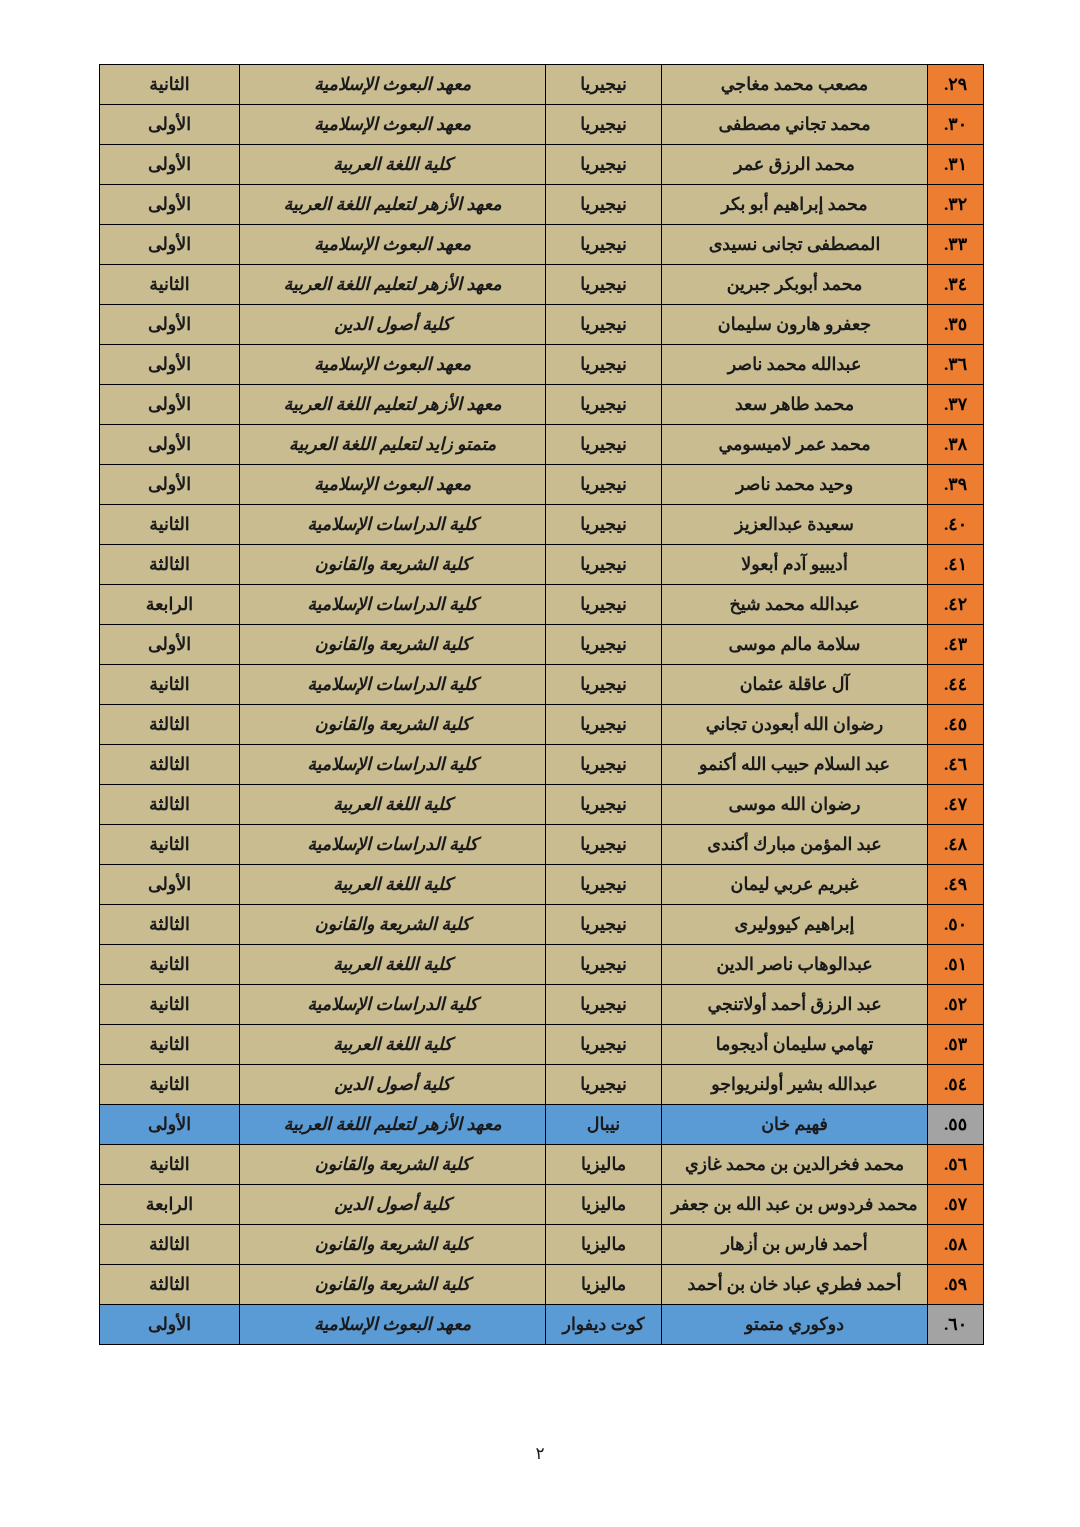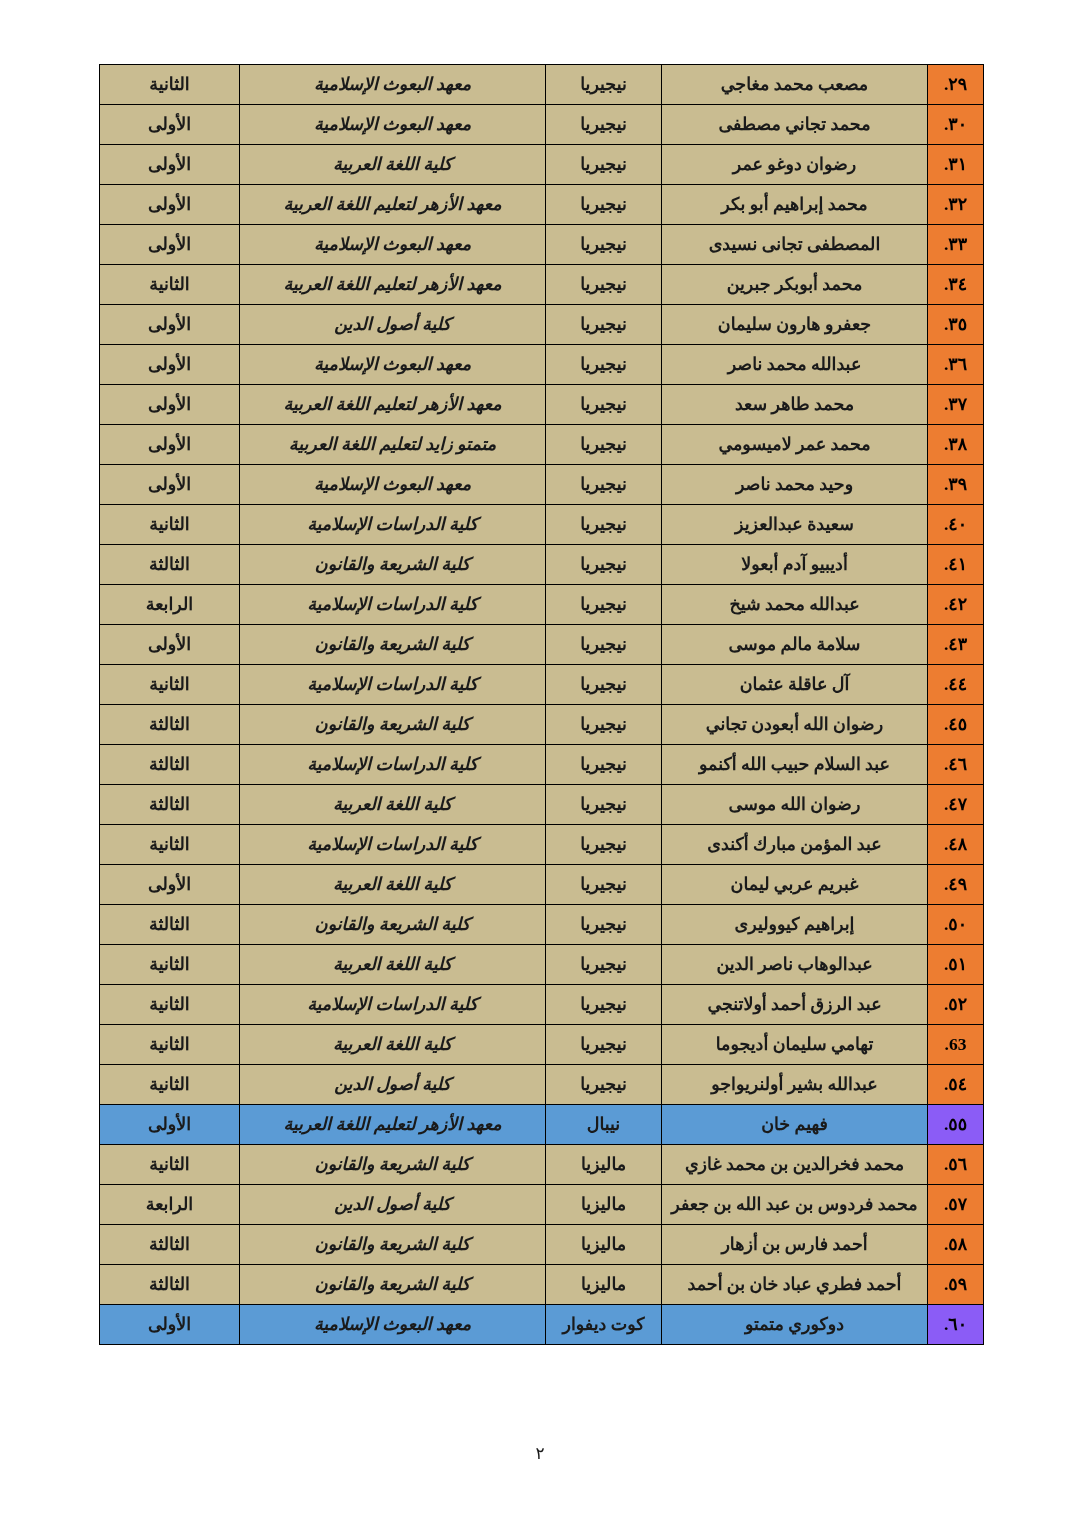--- a/index.html
+++ b/index.html
@@ -60,21 +60,21 @@
   td.college { font-size: 17.5px; font-style: italic; }
   td.level { font-size: 17.5px; }
 
   tr.hl td.name,
   tr.hl td.country,
   tr.hl td.college,
   tr.hl td.level {
     background: #5b9bd5;
   }
   tr.hl td.num {
-    background: #8b5cf6;
+    background: #a3a3a3;
   }
 
   .page-number {
     position: absolute;
     left: 0;
     right: 0;
     top: 1443px;
     text-align: center;
     font-size: 17px;
     font-family: "Liberation Serif", serif;
@@ -103,21 +103,21 @@
         </tr>
         <tr>
           <td class="num">٣٠.</td>
           <td class="name">محمد تجاني مصطفى</td>
           <td class="country">نيجيريا</td>
           <td class="college">معهد البعوث الإسلامية</td>
           <td class="level">الأولى</td>
         </tr>
         <tr>
           <td class="num">٣١.</td>
-          <td class="name">رضوان دوغو عمر</td>
+          <td class="name">محمد الرزق عمر</td>
           <td class="country">نيجيريا</td>
           <td class="college">كلية اللغة العربية</td>
           <td class="level">الأولى</td>
         </tr>
         <tr>
           <td class="num">٣٢.</td>
           <td class="name">محمد إبراهيم أبو بكر</td>
           <td class="country">نيجيريا</td>
           <td class="college">معهد الأزهر لتعليم اللغة العربية</td>
           <td class="level">الأولى</td>
@@ -256,21 +256,21 @@
           <td class="level">الثانية</td>
         </tr>
         <tr>
           <td class="num">٥٢.</td>
           <td class="name">عبد الرزق أحمد أولاتنجي</td>
           <td class="country">نيجيريا</td>
           <td class="college">كلية الدراسات الإسلامية</td>
           <td class="level">الثانية</td>
         </tr>
         <tr>
-          <td class="num">63.</td>
+          <td class="num">٥٣.</td>
           <td class="name">تهامي سليمان أديجوما</td>
           <td class="country">نيجيريا</td>
           <td class="college">كلية اللغة العربية</td>
           <td class="level">الثانية</td>
         </tr>
         <tr>
           <td class="num">٥٤.</td>
           <td class="name">عبدالله بشير أولنريواجو</td>
           <td class="country">نيجيريا</td>
           <td class="college">كلية أصول الدين</td>

